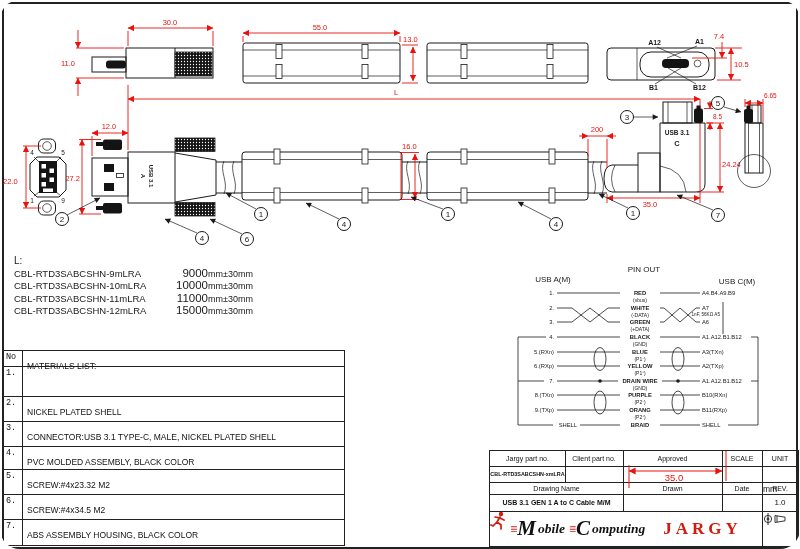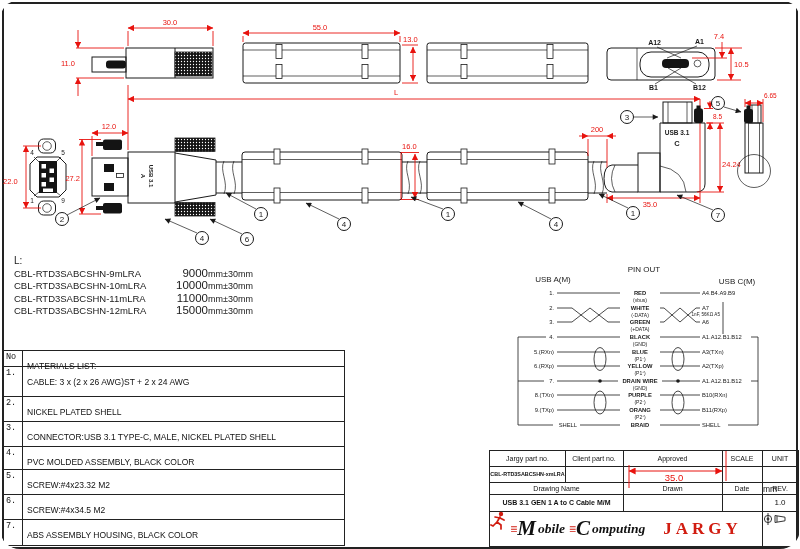--- a/index.html
+++ b/index.html
@@ -507,21 +507,20 @@
 </div>
 
 <div id="mat">
   <div class="m-row" style="height:15px">
     <div class="m-no">No</div>
     <div class="m-desc">MATERIALS LIST:</div>
   </div>
   <div class="m-row" style="height:30px">
     <div class="m-no">1.</div>
     <div class="m-desc">
-          <span style="display:block">CABLE: 3 x (2 x 26 AWG)ST + 2 x 24 AWG</span>
         </div>
   </div>
   <div class="m-row" style="height:25px">
     <div class="m-no">2.</div>
     <div class="m-desc">
           <span style="display:block">NICKEL PLATED SHELL</span>
         </div>
   </div>
   <div class="m-row" style="height:25px">
     <div class="m-no">3.</div>

